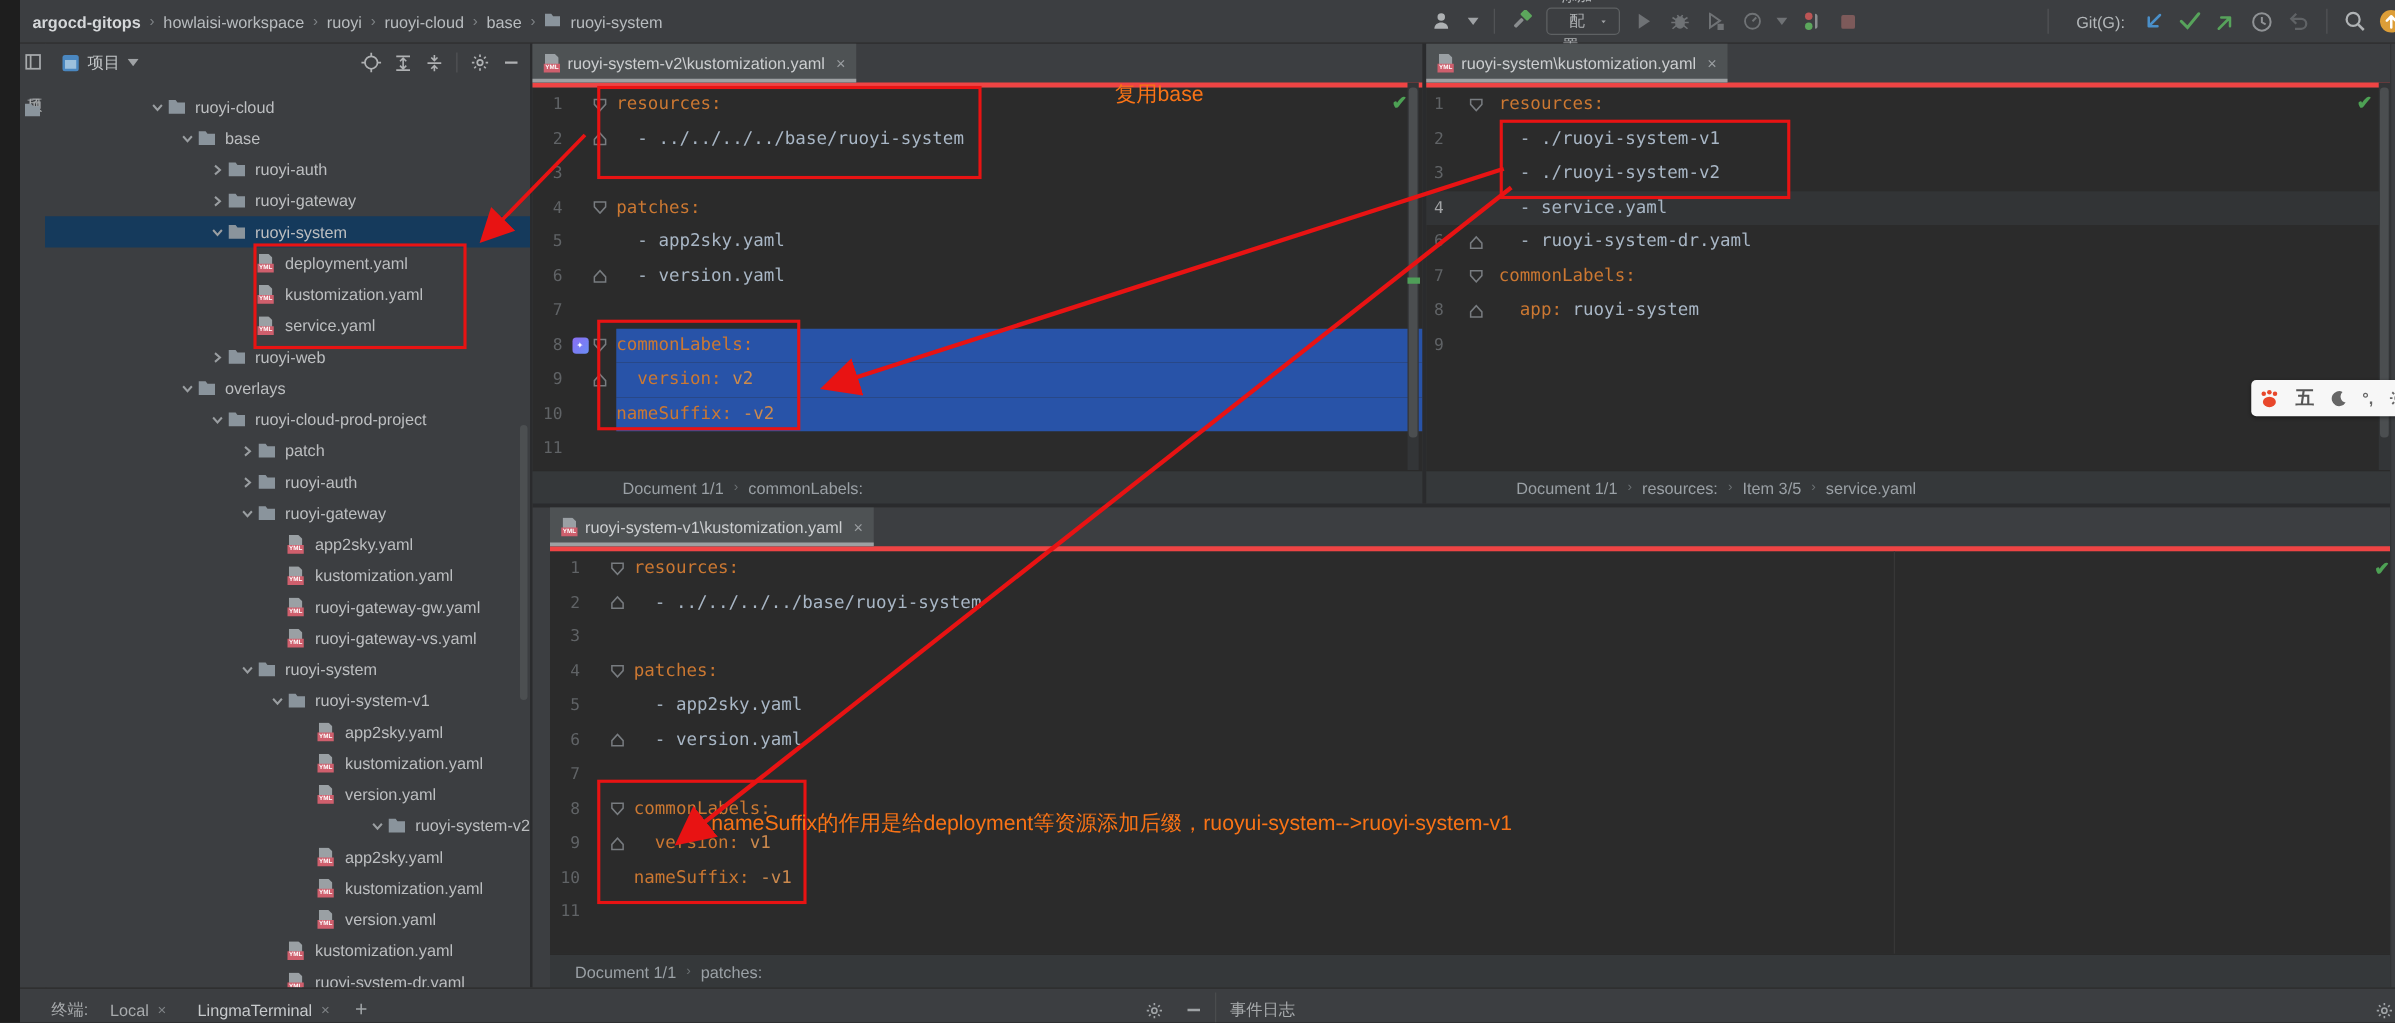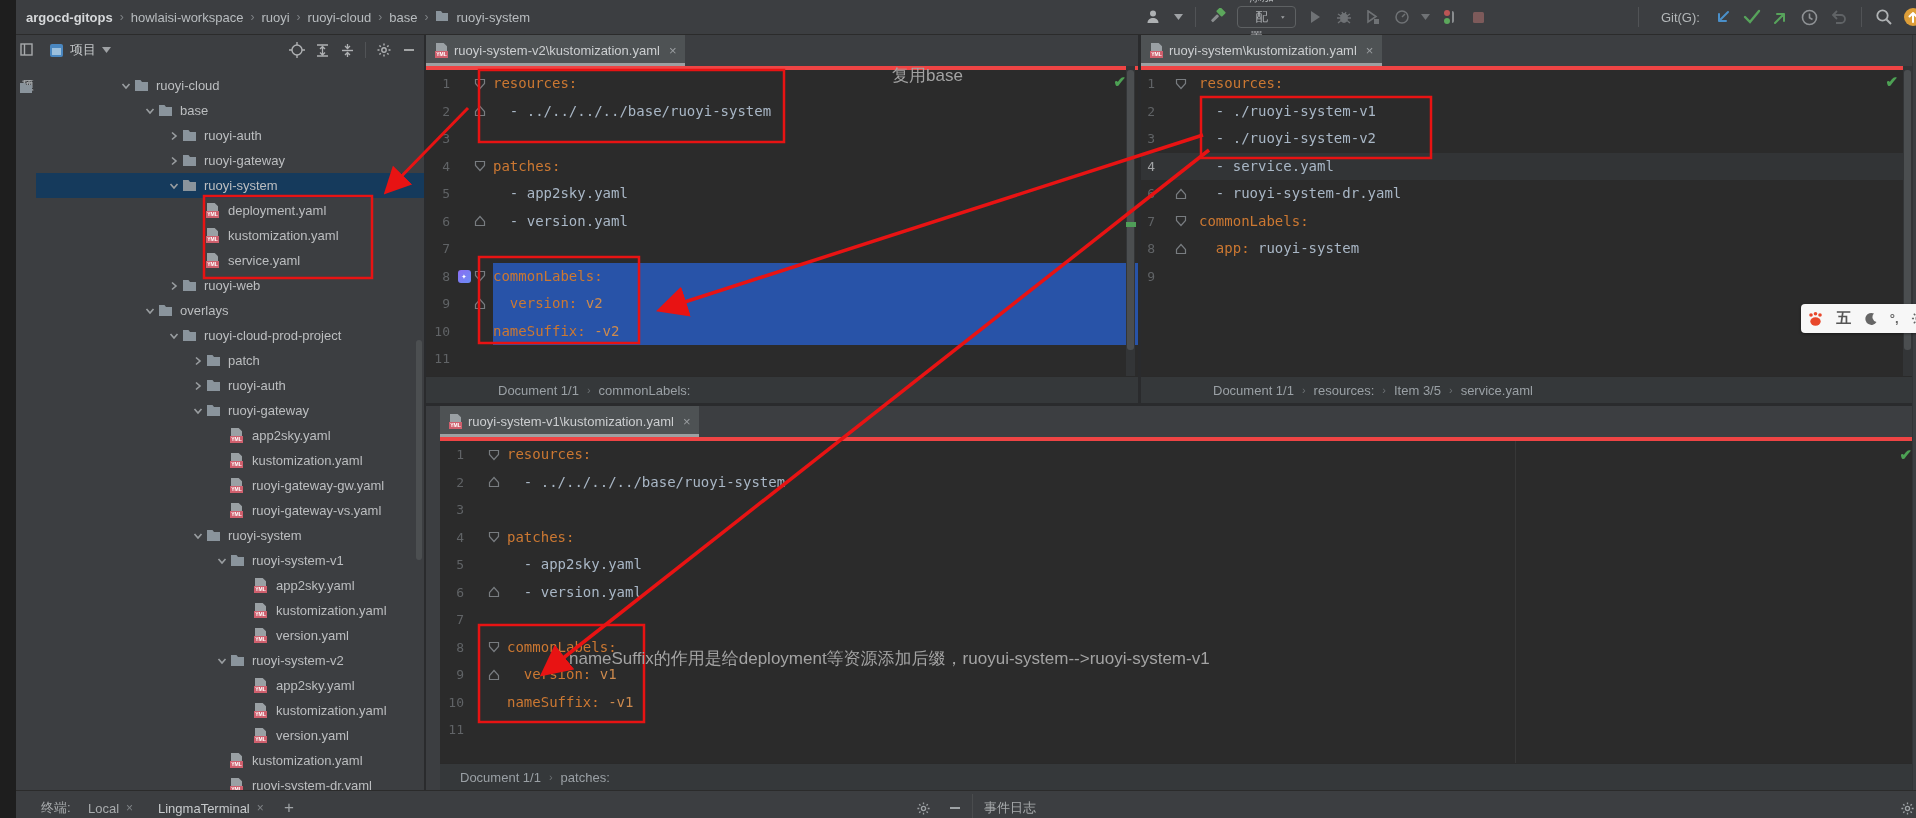--- a/index.html
+++ b/index.html
@@ -56,21 +56,21 @@
   #editor2 .g-num{width:14px;} #editor2 .g-ai{width:16px;} #editor2 .g-fold{width:24px;}
   .crumbbar{position:absolute;left:0;right:0;height:26px;background:#35383a;border-top:1px solid #2a2a2a;display:flex;align-items:center;font-size:13px;color:#9aa0a5;gap:8px;}
   .crumbbar .sep{color:#6c7174;font-size:11px;}
   .scrollcol{position:absolute;width:9px;background:#333537;}
   .scrollthumb{position:absolute;width:7px;background:#4b4e50;border-radius:3px;}
   .changemark{position:absolute;width:10px;height:5px;background:#4f9e58;}
   .checkmark{position:absolute;font-size:15px;font-weight:bold;color:#4da154;}
   .marginguide{position:absolute;width:1px;background:#373737;}
   
   #overlay{position:absolute;left:0;top:0;pointer-events:none;z-index:50;}
-  .rednote{position:absolute;color:#a3a3a3;z-index:51;white-space:nowrap;font-family:"Liberation Sans",sans-serif;}
+  .rednote{position:absolute;color:#f97316;z-index:51;white-space:nowrap;font-family:"Liberation Sans",sans-serif;}
   
   #stripe-right{position:absolute;left:1896px;top:35px;width:20px;height:755px;background:#3c3e41;border-left:1px solid #323436;}
   #stripe-right .item{display:flex;flex-direction:column;align-items:center;margin-top:10px;cursor:default;}
   #stripe-right .vtext{writing-mode:vertical-rl;font-size:12px;color:#9da0a3;margin-top:4px;}
   
   #ime{position:absolute;left:1785px;top:304px;width:131px;height:29px;background:#f7f7f7;border-radius:4px 0 0 4px;z-index:60;display:flex;align-items:center;justify-content:space-around;box-shadow:0 1px 3px rgba(0,0,0,.4);}
   #ime .imetxt{font-size:15px;color:#555;font-weight:bold;}
   #ime .imesm{font-size:13px;color:#666;font-weight:bold;}
   
   #bottombar{position:absolute;left:0;top:790px;width:1916px;height:28px;background:#3c3e41;border-top:1px solid #2b2b2b;}
@@ -528,21 +528,21 @@
         <div class="trow" style="padding-left: 202px;">
           <span class="chev"></span>
           <span class="ticon">
             <span style="display: inline-block; width: 13px; height: 15px; position: relative; flex: 0 0 auto;">
               <span style="position:absolute;left:1px;top:0;width:11px;height:9px;background:#9aa0a4;clip-path:polygon(0 0,70% 0,100% 35%,100% 100%,0 100%);"></span>
               <span style="position:absolute;left:0;bottom:0;width:13px;height:7px;background:#cf5f6d;color:#fff;font-size:5px;font-weight:bold;line-height:7px;text-align:center;font-family:'Liberation Sans',sans-serif;">YML</span>
             </span>
           </span>
           <span class="tlabel">version.yaml</span>
         </div>
-        <div class="trow" style="padding-left: 178px;">
+        <div class="trow" style="padding-left: 178px; justify-content: flex-end;">
           <span class="chev">
             <svg width="10" height="10" viewBox="0 0 10 10">
               <path d="M1.5 3l3.5 4 3.5-4" fill="none" stroke="#9a9ea1" stroke-width="1.6"></path>
             </svg>
           </span>
           <span class="ticon">
             <svg width="15" height="13" viewBox="0 0 15 13">
               <path d="M1 1h5.5l1.5 2H14v9H1z" fill="#8a949c"></path>
             </svg>
           </span>

